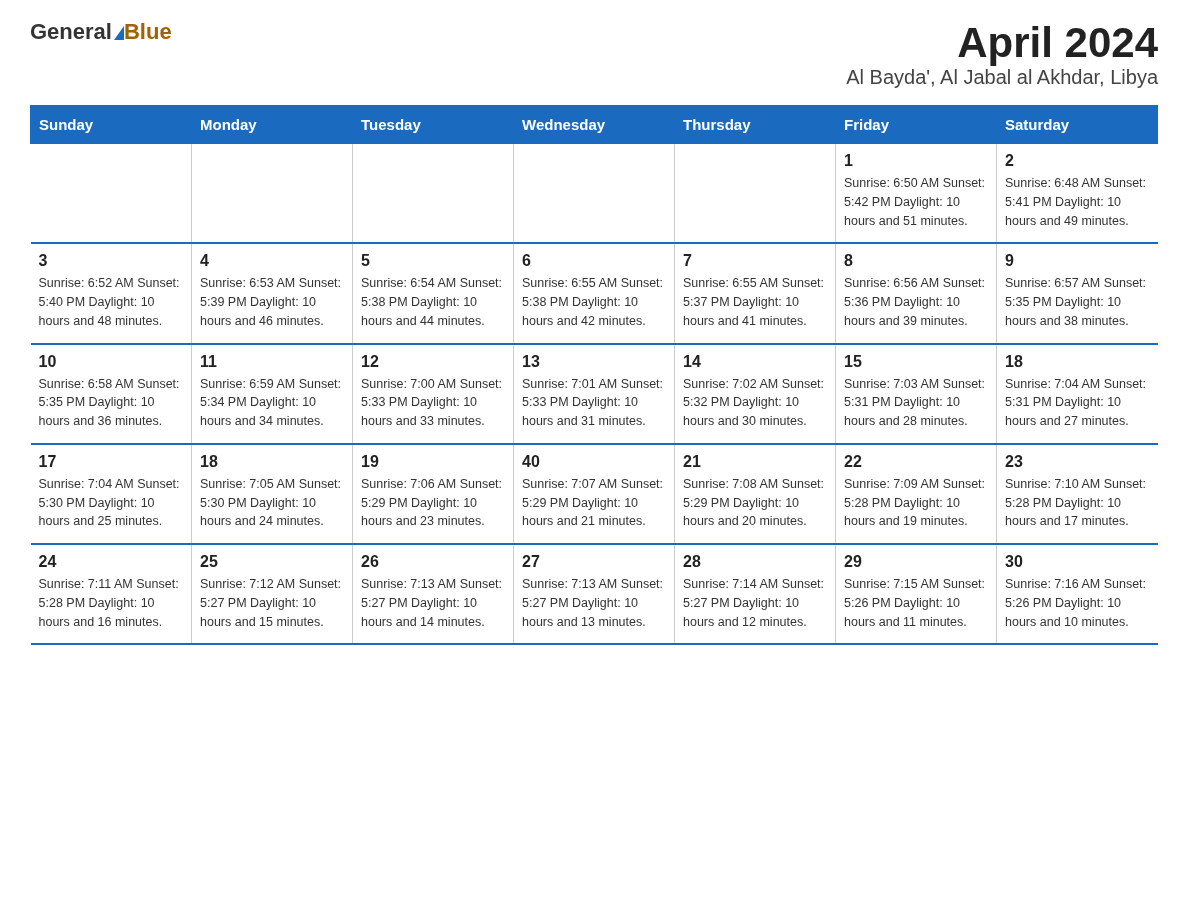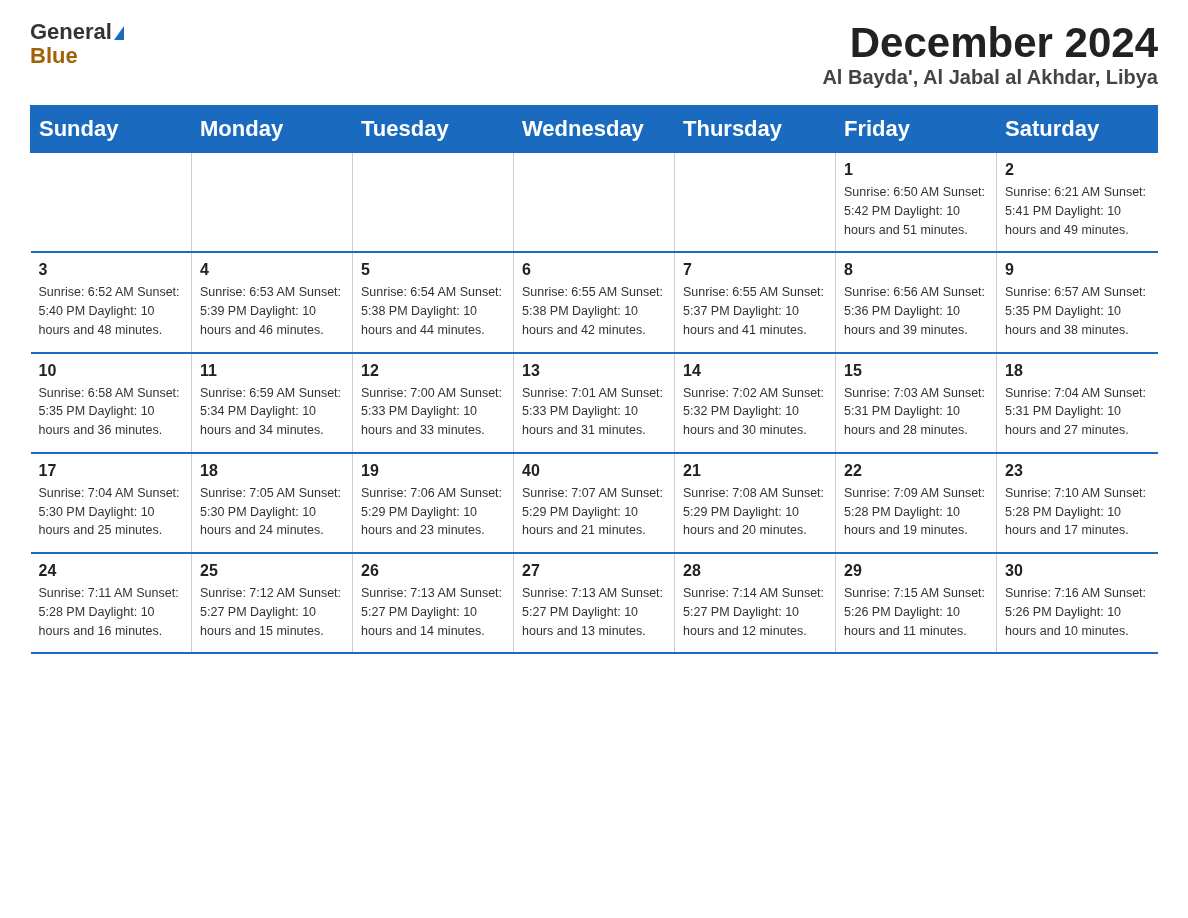--- a/index.html
+++ b/index.html
@@ -10,21 +10,21 @@
       color: #222;
     }
     .header {
       display: flex;
       justify-content: space-between;
       align-items: flex-start;
       margin-bottom: 16px;
     }
     .logo {
       display: flex;
-      flex-direction: column;
+      flex-direction: row;
       align-items: flex-start;
       font-size: 22px;
       font-weight: bold;
       line-height: 1.1;
     }
     .logo-general { color: #333; }
     .logo-blue { color: #a16207; }
     .logo-triangle {
       display: inline-block;
       width: 0; height: 0;
@@ -38,31 +38,31 @@
       text-align: right;
     }
     .title-block h1 {
       font-size: 42px;
       font-weight: bold;
       color: #222;
       line-height: 1.1;
     }
     .title-block h2 {
       font-size: 20px;
-      font-weight: bold;
+      font-weight: normal;
       color: #444;
     }
     .calendar {
       width: 100%;
       border-collapse: collapse;
     }
     .calendar thead tr th {
       background-color: #1a6bbf;
       color: #fff;
-      font-size: 22px;
+      font-size: 15px;
       font-weight: bold;
       padding: 10px 8px;
       text-align: left;
       border: 1px solid #1a6bbf;
     }
     .calendar tbody tr {
       border-bottom: 2px solid #1a6bbf;
     }
     .calendar tbody tr td {
       vertical-align: top;
@@ -95,21 +95,21 @@
 <body>
 
 <div class="header">
   <div class="logo">
     <div>
       <span class="logo-general">General</span><span class="logo-triangle"></span>
     </div>
     <div class="logo-blue">Blue</div>
   </div>
   <div class="title-block">
-    <h1>December 2024</h1>
+    <h1>April 2024</h1>
     <h2>Al Bayda', Al Jabal al Akhdar, Libya</h2>
   </div>
 </div>
 
 <table class="calendar">
   <thead>
     <tr>
     <th>Sunday</th>
         <th>Monday</th>
         <th>Tuesday</th>
@@ -127,21 +127,21 @@
         <td class="empty-cell"></td>
         <td class="empty-cell"></td>
         <td>
           <div class="day-number">1</div>
           <div class="day-info">Sunrise: 6:50 AM
 Sunset: 5:42 PM
 Daylight: 10 hours and 51 minutes.</div>
         </td>
         <td>
           <div class="day-number">2</div>
-          <div class="day-info">Sunrise: 6:21 AM
+          <div class="day-info">Sunrise: 6:48 AM
 Sunset: 5:41 PM
 Daylight: 10 hours and 49 minutes.</div>
         </td>
       </tr>
       <tr>
         <td>
           <div class="day-number">3</div>
           <div class="day-info">Sunrise: 6:52 AM
 Sunset: 5:40 PM
 Daylight: 10 hours and 48 minutes.</div>

